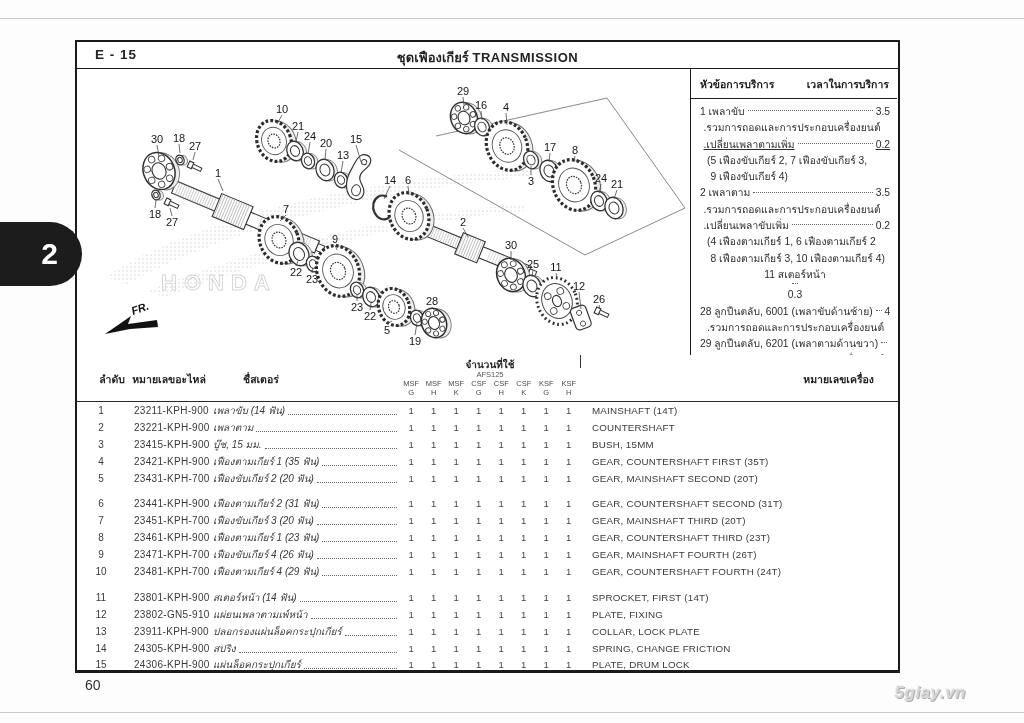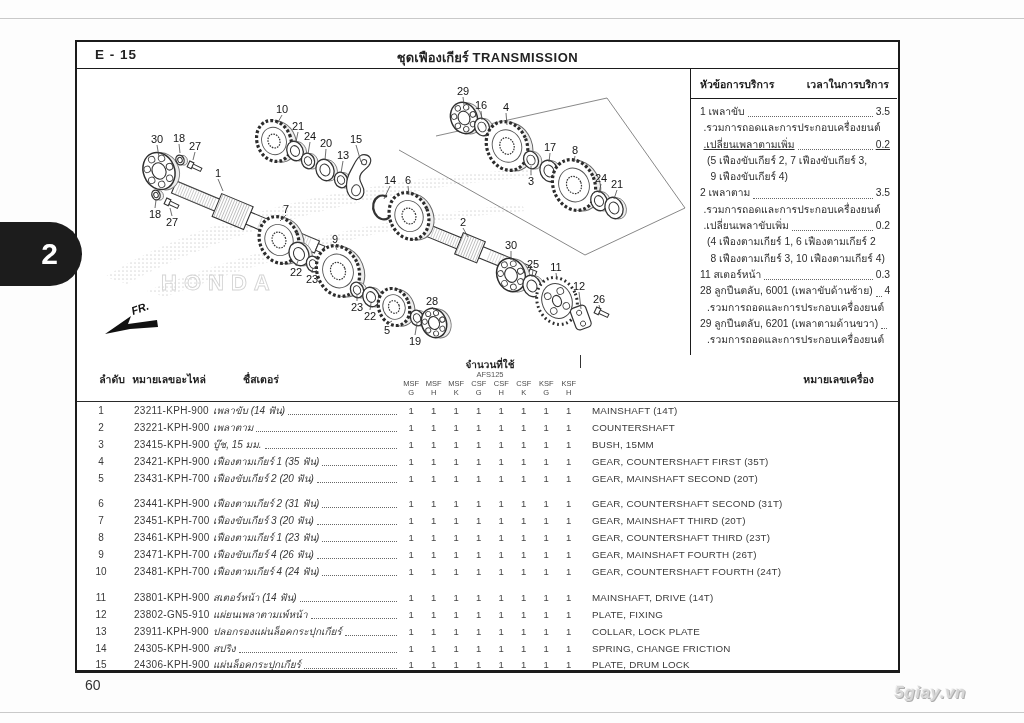--- a/index.html
+++ b/index.html
@@ -38,21 +38,21 @@
   .service-panel{
     position:absolute;left:613px;top:27px;width:207px;height:286px;
     border-left:1px solid #1b1b1b;box-sizing:border-box;overflow:hidden;
   }
   .svc-head{
     display:flex;justify-content:space-between;align-items:center;
     padding:7px 8px 5px 9px;font-size:10.5px;font-weight:bold;color:#1a1a1a;
     border-bottom:1px solid #1b1b1b;
   }
   .svc-list{padding:5px 7px 0 9px;font-size:10.3px;color:#2c2c2c;}
-  .svc-row{display:flex;align-items:flex-end;line-height:16.3px;white-space:nowrap;overflow:hidden;}
+  .svc-row{display:flex;align-items:center;line-height:16.3px;white-space:nowrap;overflow:hidden;}
   .dotfill{flex:1 1 auto;min-width:6px;border-bottom:1px dotted #666;margin:0 3px 3px 3px;}
   .svc-time{flex:0 0 auto;}
 
   
   .table-section{position:absolute;left:0;top:313px;width:100%;height:315px;}
   .tbl-head{position:absolute;left:0;top:0;width:100%;height:46px;border-bottom:1px solid #2a2a2a;font-size:10.5px;font-weight:bold;color:#1f1f1f;}
   .tbl-head>div{position:absolute;}
   .th-no{left:0;width:48px;top:16px;text-align:right;}
   .th-pn{left:48px;width:88px;top:16px;text-align:center;}
   .th-name{left:166px;top:16px;}
@@ -551,21 +551,21 @@
           <span class="svc-text">.เปลี่ยนเพลาขับเพิ่ม</span>
           <span class="dotfill"></span>
           <span class="svc-time">0.2</span>
         </div>
         <div class="svc-row" style="padding-left: 7px;">
           <span class="svc-text">(4 เฟืองตามเกียร์ 1, 6 เฟืองตามเกียร์ 2</span>
         </div>
         <div class="svc-row" style="padding-left: 10.5px;">
           <span class="svc-text">8 เฟืองตามเกียร์ 3, 10 เฟืองตามเกียร์ 4)</span>
         </div>
-        <div class="svc-row" style="padding-left: 0px;">
+        <div class="svc-row" style="padding-left: 0px; flex-direction: column;">
           <span class="svc-text">11 สเตอร์หน้า</span>
           <span class="dotfill"></span>
           <span class="svc-time">0.3</span>
         </div>
         <div class="svc-row" style="padding-left: 0px;">
           <span class="svc-text">28 ลูกปืนตลับ, 6001 (เพลาขับด้านซ้าย)</span>
           <span class="dotfill"></span>
           <span class="svc-time">4.2</span>
         </div>
         <div class="svc-row" style="padding-left: 7px;">
@@ -777,21 +777,21 @@
           <div class="c-q">1</div>
           <div class="c-q">1</div>
           <div class="c-q">1</div>
           <div class="c-q">1</div>
           <div class="c-en">GEAR, MAINSHAFT FOURTH (26T)</div>
         </div>
         <div class="prow">
           <div class="c-no">10</div>
           <div class="c-pn">23481-KPH-700</div>
           <div class="c-name">
-            <span>เฟืองตามเกียร์ 4 (24 ฟัน)</span>
+            <span>เฟืองตามเกียร์ 4 (29 ฟัน)</span>
             <span class="dotfill"></span>
           </div>
           <div class="c-q">1</div>
           <div class="c-q">1</div>
           <div class="c-q">1</div>
           <div class="c-q">1</div>
           <div class="c-q">1</div>
           <div class="c-q">1</div>
           <div class="c-q">1</div>
           <div class="c-q">1</div>
@@ -806,21 +806,21 @@
             <span class="dotfill"></span>
           </div>
           <div class="c-q">1</div>
           <div class="c-q">1</div>
           <div class="c-q">1</div>
           <div class="c-q">1</div>
           <div class="c-q">1</div>
           <div class="c-q">1</div>
           <div class="c-q">1</div>
           <div class="c-q">1</div>
-          <div class="c-en">MAINSHAFT, DRIVE (14T)</div>
+          <div class="c-en">SPROCKET, FIRST (14T)</div>
         </div>
         <div class="prow">
           <div class="c-no">12</div>
           <div class="c-pn">23802-GN5-910</div>
           <div class="c-name">
             <span>แผ่ยนเพลาตามเพ์หน้า</span>
             <span class="dotfill"></span>
           </div>
           <div class="c-q">1</div>
           <div class="c-q">1</div>

